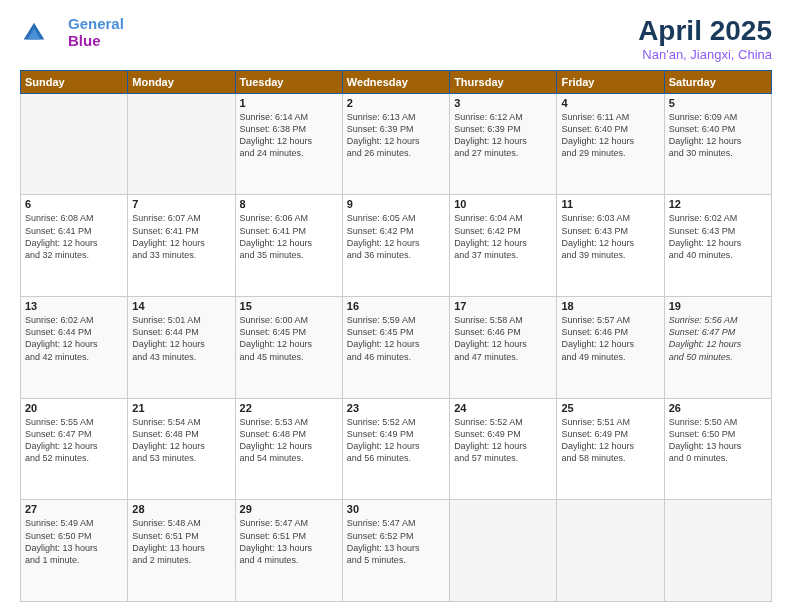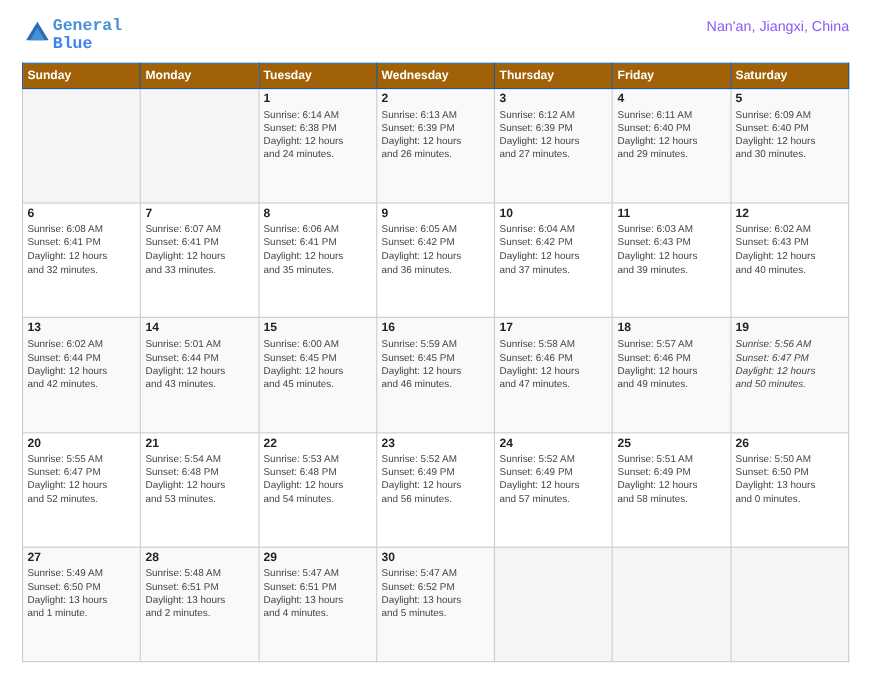--- a/index.html
+++ b/index.html
@@ -18,23 +18,22 @@
       flex-direction: column;
     }
     .header {
       display: flex;
       justify-content: space-between;
       align-items: flex-start;
       margin-bottom: 8px;
     }
     .logo {
       display: flex;
-      align-items: flex-start;
-      gap: 0;
-      font-family: Liberation Mono, monospace;
+      align-items: center;
+      gap: 20px;
     }
     .logo-text {
       font-size: 15px;
       font-weight: bold;
       color: #1a3a5c;
       line-height: 1.1;
     }
     .logo-text span {
       color: #4a90d9;
     }
@@ -107,24 +106,25 @@
 
 <div class="page">
   <div class="header">
     <div class="logo">
       <svg class="logo-icon" viewBox="0 0 30 30">
         <polygon points="15,4 26,22 4,22" fill="#2a6db5"></polygon>
         <polygon points="15,10 22,22 8,22" fill="#4a90d9"></polygon>
       </svg>
       <div class="logo-text">
         <div><span>General</span></div>
-        <div><span style="color:#3b82f6">Blue</span></div>
+        <div><span style="color:#a21caf">Blue</span></div>
       </div>
     </div>
     <div class="title-block">
+      <div class="main-title">April 2025</div>
       <div class="subtitle">Nan'an, Jiangxi, China</div>
     </div>
   </div>
 
   <table class="calendar">
     <thead>
       <tr>
         <th>Sunday</th>
         <th>Monday</th>
         <th>Tuesday</th>

